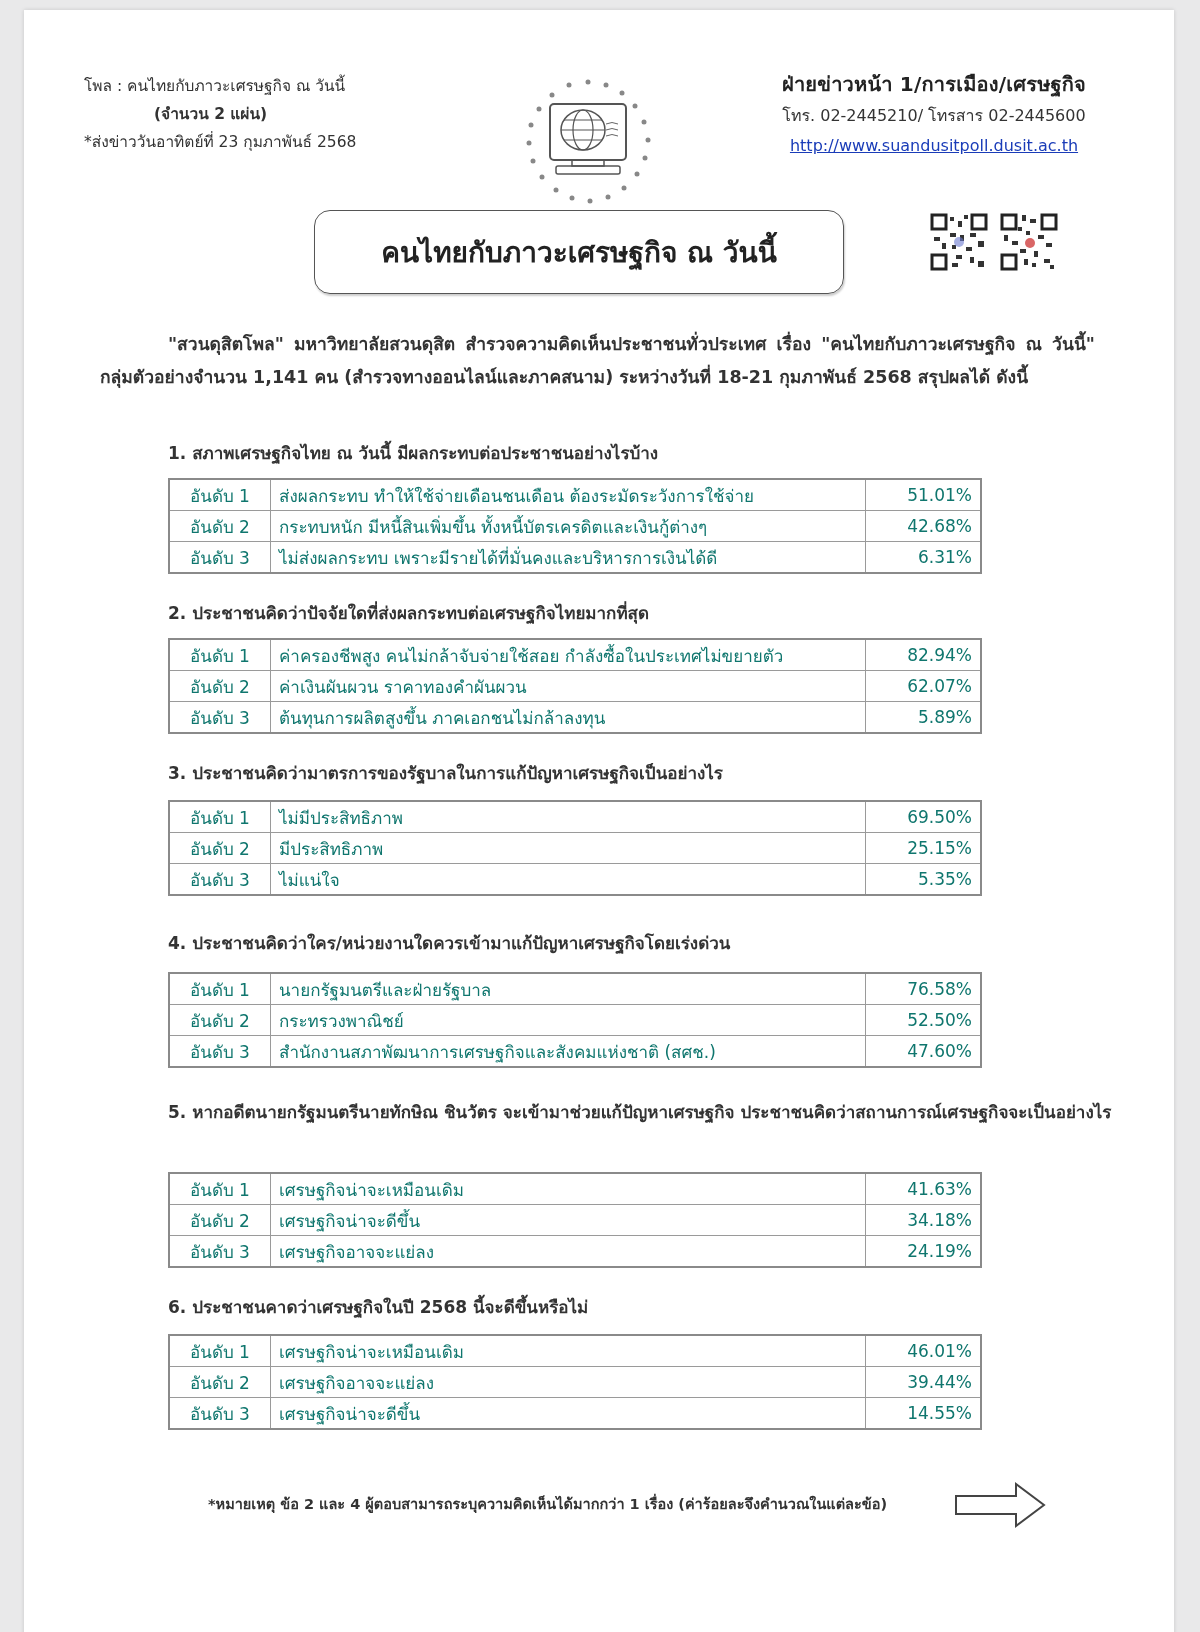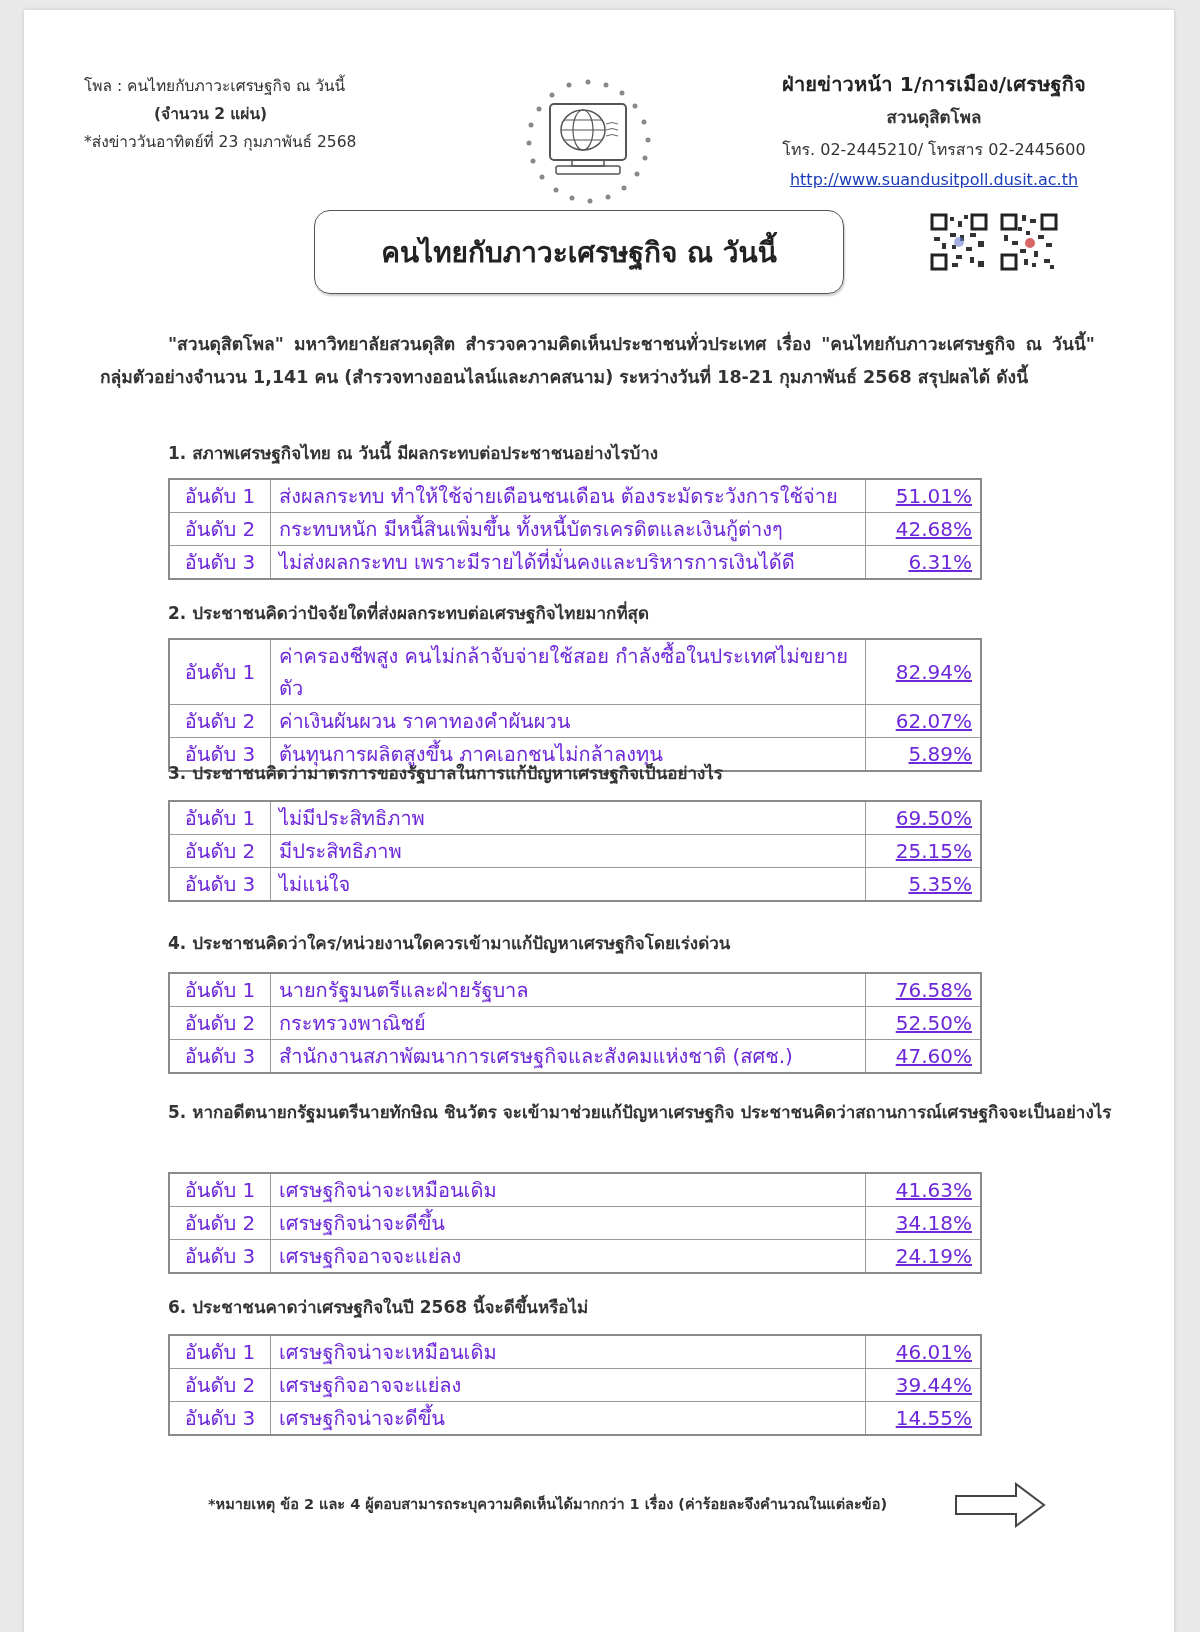--- a/index.html
+++ b/index.html
@@ -37,29 +37,29 @@
     .intro {
       left: 76px; top: 318px; width: 995px;
       font-size: 17.5px; font-weight: bold; line-height: 33px; color: #333;
       text-align: justify;
     }
     .intro .indent { display: inline-block; width: 68px; }
     .q-title { left: 144px; font-size: 17px; font-weight: bold; color: #333; line-height: 30px; width: 900px; }
     table.rank {
       position: absolute; left: 144px; width: 814px;
       border-collapse: collapse;
-      font-size: 20px; color: #6d28d9;
+      font-size: 17px; color: #0f766e;
       border: 2px solid #8a8a8a;
     }
     table.rank td {
       border: 1.5px solid #9a9a9a;
       height: 30px; padding: 0 8px;
     }
     td.c-rank { width: 84px; text-align: center; }
-    td.c-pct { width: 98px; text-align: right; padding-right: 28px; text-decoration: underline; }
+    td.c-pct { width: 98px; text-align: right; padding-right: 28px; }
     .note { left: 144px; top: 1482px; font-size: 14.5px; font-weight: bold; color: #333; margin-left: 40px; }
     .arrow { left: 930px; top: 1472px; width: 92px; height: 46px; }
   </style>
 </head>
 <body>
 
 <div class="page">
 
   <div class="abs hdr-left">
     <div>โพล :  คนไทยกับภาวะเศรษฐกิจ ณ วันนี้</div>
@@ -98,21 +98,20 @@
       <line x1="46" y1="48" x2="84" y2="48" stroke="#555" stroke-width="1"></line>
       <line x1="46" y1="68" x2="84" y2="68" stroke="#555" stroke-width="1"></line>
       <path d="M88 52 q6 -3 12 0 M88 58 q6 -3 12 0 M88 64 q6 -3 12 0" fill="none" stroke="#666" stroke-width="1"></path>
       <rect x="54" y="88" width="32" height="6" fill="none" stroke="#555" stroke-width="1.5"></rect>
       <rect x="38" y="94" width="64" height="8" rx="2" fill="none" stroke="#555" stroke-width="1.5"></rect>
     </svg>
   </div>
 
   <div class="abs hdr-right">
     <div class="r1">ฝ่ายข่าวหน้า 1/การเมือง/เศรษฐกิจ</div>
-    <div class="r2">สวนดุสิตโพล</div>
     <div class="r3">โทร. 02-2445210/ โทรสาร 02-2445600</div>
     <div class="r4">http://www.suandusitpoll.dusit.ac.th</div>
   </div>
 
   <div class="abs qr" style="left:906px;">
     <svg width="58" height="58" viewBox="0 0 58 58">
       <rect width="58" height="58" fill="#fff"></rect>
       <rect x="2" y="2" width="14" height="14" fill="none" stroke="#222" stroke-width="3"></rect>
       <rect x="42" y="2" width="14" height="14" fill="none" stroke="#222" stroke-width="3"></rect>
       <rect x="2" y="42" width="14" height="14" fill="none" stroke="#222" stroke-width="3"></rect>

